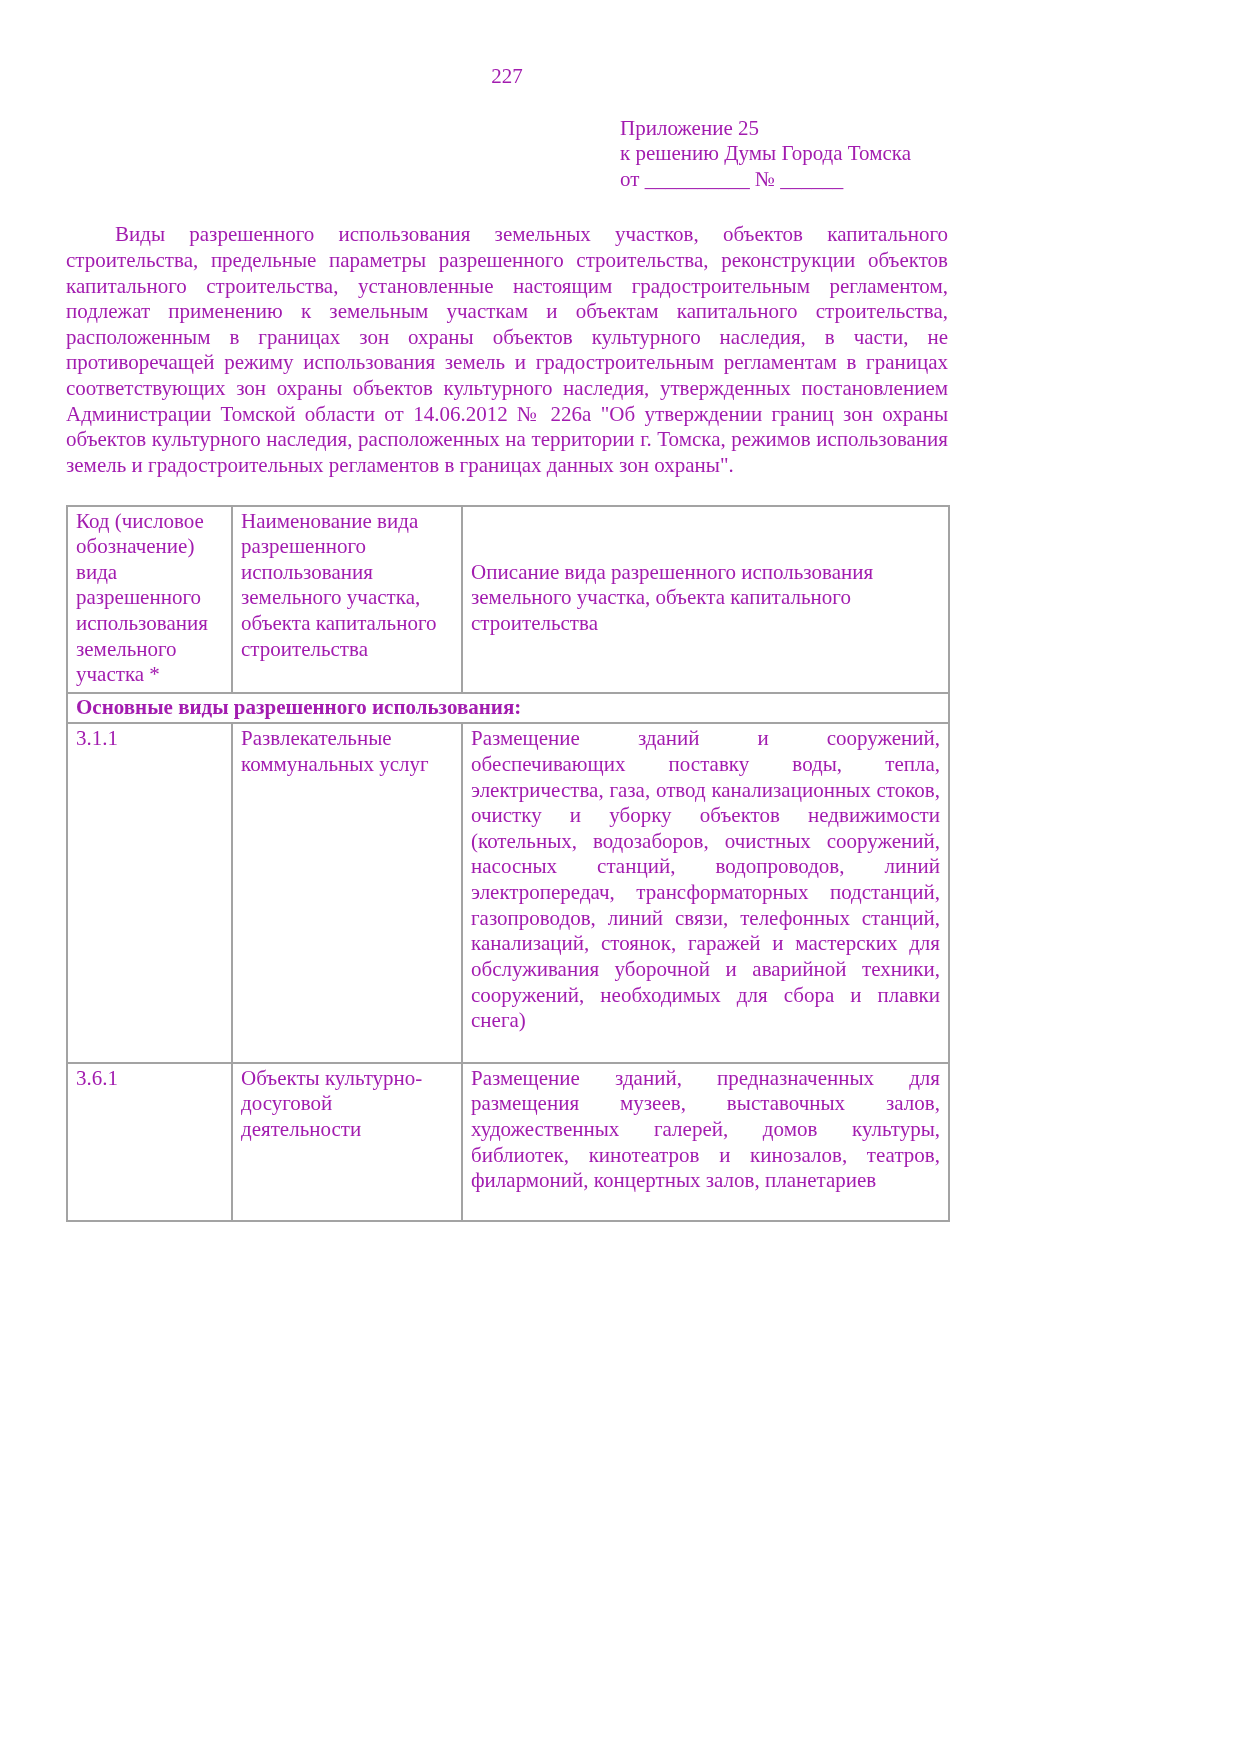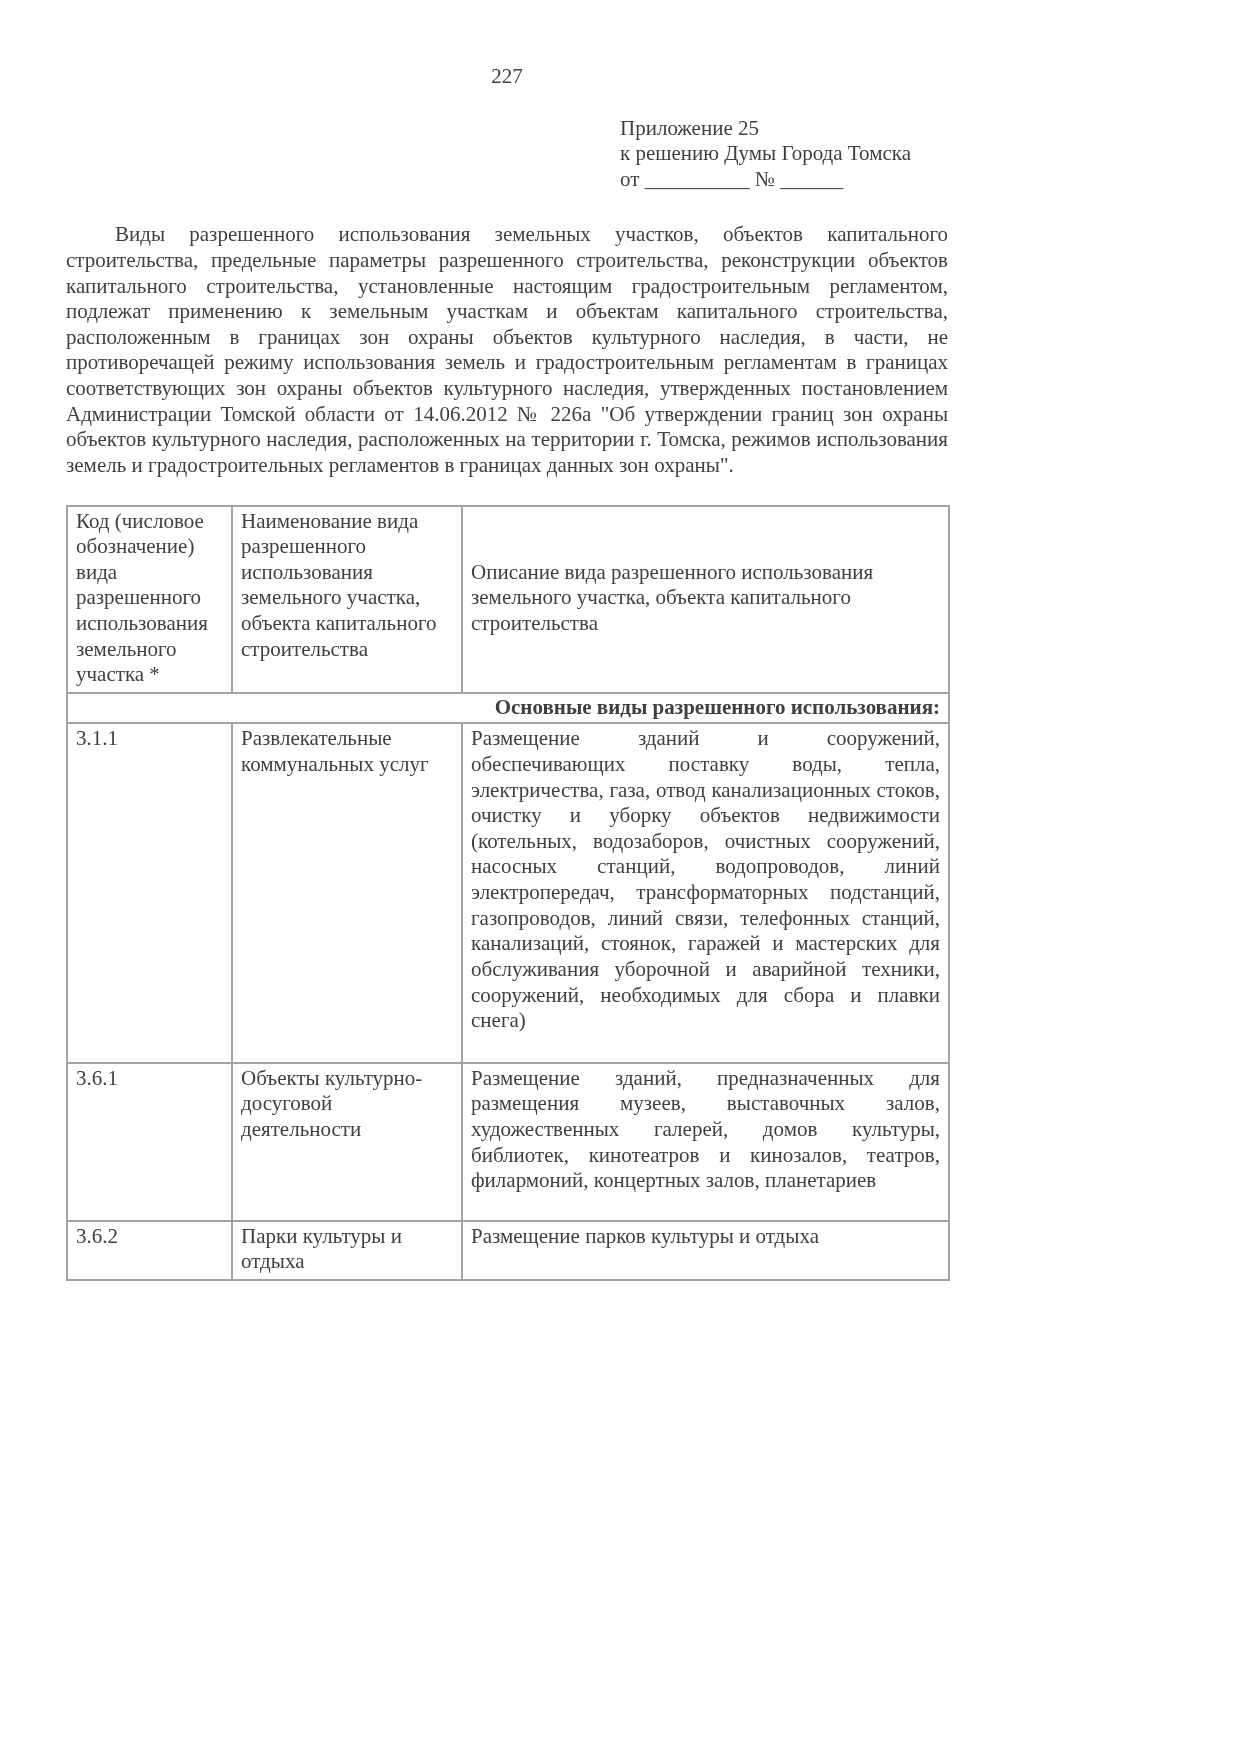--- a/index.html
+++ b/index.html
@@ -3,21 +3,21 @@
 <meta charset="utf-8">
 <style>
   * { margin: 0; padding: 0; box-sizing: border-box; }
   html, body { background: #888; }
   .page {
     position: relative;
     width: 1240px;
     height: 1754px;
     margin: 0 auto;
     background: #ffffff;
-    color: #404040;
+    color: #a21caf;
     font-family: "Liberation Serif", "DejaVu Serif", serif;
     font-size: 21px;
     line-height: 1.22;
     padding: 64px 292px 36px 66px;
   }
   .page-number {
     text-align: center;
     margin-bottom: 26px;
   }
   .appendix {
@@ -44,21 +44,21 @@
     border: 2px solid #a3a3a3;
     vertical-align: top;
     padding: 2px 8px 4px 8px;
   }
   .col-code { width: 165px; }
   .col-name { width: 230px; }
   .col-desc { width: 487px; }
   .v-middle { vertical-align: middle !important; }
   .section-cell {
     font-weight: bold;
-    text-align: right;
+    text-align: left;
     padding: 1px 8px 2px 8px !important;
   }
   .desc-cell { text-align: justify; }
   .desc-cell-cut { text-align: justify; text-align-last: justify; }
   tr.row-tall td { padding-bottom: 28px; }
   tr.row-mid td { padding-bottom: 26px; }
   tr.row-cut td { padding-bottom: 20px; }
 </style>
 </head>
 <body>
@@ -97,22 +97,17 @@
         <td>Развлекательные коммунальных услуг</td>
         <td class="desc-cell">Размещение зданий и сооружений, обеспечивающих поставку воды, тепла, электричества, газа, отвод канализационных стоков, очистку и уборку объектов недвижимости (котельных, водозаборов, очистных сооружений, насосных станций, водопроводов, линий электропередач, трансформаторных подстанций, газопроводов, линий связи, телефонных станций, канализаций, стоянок, гаражей и мастерских для обслуживания уборочной и аварийной техники, сооружений, необходимых для сбора и плавки снега)</td>
       </tr>
 
       <tr class="row-mid">
         <td>3.6.1</td>
         <td>Объекты культурно-досуговой деятельности</td>
         <td class="desc-cell">Размещение зданий, предназначенных для размещения музеев, выставочных залов, художественных галерей, домов культуры, библиотек, кинотеатров и кинозалов, театров, филармоний, концертных залов, планетариев</td>
       </tr>
 
-      <tr>
-        <td>3.6.2</td>
-        <td>Парки культуры и отдыха</td>
-        <td class="desc-cell">Размещение парков культуры и отдыха</td>
-      </tr>
 
     </tbody>
   </table>
 
 </div>
 
 </body></html>

